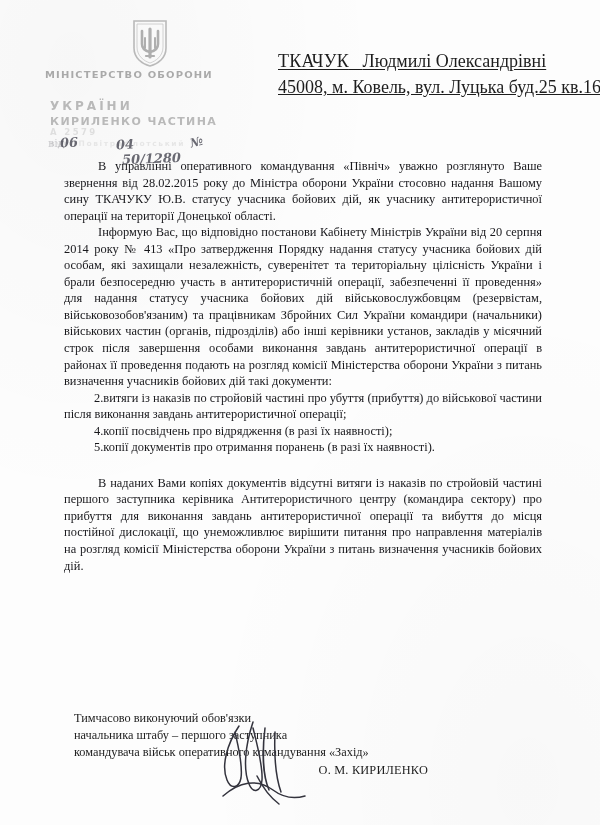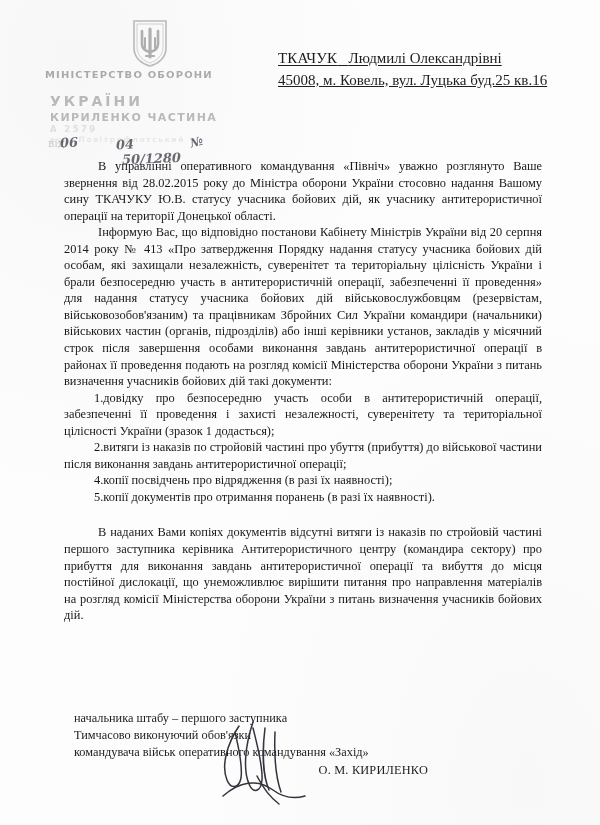--- a/index.html
+++ b/index.html
@@ -49,24 +49,24 @@
     line-height: 1.12;
     color: #7a7a7a;
     opacity: 0.85;
   }
   .lh-ministry {
     font-size: 9.5px;
     transform: scaleX(1.05);
     opacity: 0.62;
   }
   .lh-country {
-    font-size: 14px;
+    font-size: 12px;
     letter-spacing: 3px;
     opacity: 0.5;
-    margin-top: 13px;
+    margin-top: 19px;
   }
   .lh-unit {
     font-size: 11px;
     letter-spacing: 1.4px;
     margin-top: 3px;
     opacity: 0.5;
   }
   .lh-faded1 {
     font-size: 8.5px;
     letter-spacing: 2.4px;
@@ -107,21 +107,21 @@
     font-size: 11px;
     opacity: 0.25;
   }
 
   
   .addressee {
     position: absolute;
     left: 278px;
     top: 48px;
     width: 300px;
-    font-size: 15px;
+    font-size: 18px;
     line-height: 1.45;
   }
   .addr-name {
     text-decoration: underline;
     text-underline-offset: 2px;
     white-space: nowrap;
   }
   .addr-name .surname { letter-spacing: 0.2px; }
   .addr-street { white-space: nowrap; text-decoration: underline; }
 
@@ -209,30 +209,29 @@
       <span class="surname">ТКАЧУК</span>
       &nbsp;
       <span>Людмилі Олександрівні</span>
     </div>
     <div class="addr-street">45008, м. Ковель, вул. Луцька буд.25 кв.16</div>
   </div>
 
   <div class="body-text">
     <p>В управлінні оперативного командування «Північ» уважно розглянуто Ваше звернення від 28.02.2015 року до Міністра оборони України стосовно надання Вашому сину ТКАЧУКУ Ю.В. статусу учасника бойових дій, як учаснику антитерористичної операції на території Донецької області.</p>
     <p>Інформую Вас, що відповідно постанови Кабінету Міністрів України від 20 серпня 2014 року № 413 «Про затвердження Порядку надання статусу учасника бойових дій особам, які захищали незалежність, суверенітет та територіальну цілісність України і брали безпосередню участь в антитерористичній операції, забезпеченні її проведення» для надання статусу учасника бойових дій військовослужбовцям (резервістам, військовозобов'язаним) та працівникам Збройних Сил України командири (начальники) військових частин (органів, підрозділів) або інші керівники установ, закладів у місячний строк після завершення особами виконання завдань антитерористичної операції в районах її проведення подають на розгляд комісії Міністерства оборони України з питань визначення учасників бойових дій такі документи:</p>
-    <p class="item">1.довідку про безпосередню участь особи в антитерористичній операції, забезпеченні її проведення і захисті незалежності, суверенітету та територіальної цілісності України (зразок 1 додасться);</p>
     <p class="item">2.витяги із наказів по стройовій частині про убуття (прибуття) до військової частини після виконання завдань антитерористичної операції;</p>
     <p class="item">4.копії посвідчень про відрядження (в разі їх наявності);</p>
     <p class="item">5.копії документів про отримання поранень (в разі їх наявності).</p>
     <p class="gap-before">В наданих Вами копіях документів відсутні витяги із наказів по стройовій частині першого заступника керівника Антитерористичного центру (командира сектору) про прибуття для виконання завдань антитерористичної операції та вибуття до місця постійної дислокації, що унеможливлює вирішити питання про направлення матеріалів на розгляд комісії Міністерства оборони України з питань визначення учасників бойових дій.</p>
   </div>
 
   <div class="sig-block">
+    <div>Тимчасово виконуючий обов'язки</div>
     <div>начальника штабу – першого заступника</div>
-    <div>Тимчасово виконуючий обов'язки</div>
     <div>командувача військ оперативного командування «Захід»</div>
     <div class="sig-name">О. М. КИРИЛЕНКО</div>
   </div>
 
   <div class="signature">
     <svg viewBox="0 0 180 105" xmlns="http://www.w3.org/2000/svg">
       <g fill="none" stroke="#33333d" stroke-width="1.5" stroke-linecap="round" stroke-linejoin="round">
         <path d="M34 8 C22 26 16 48 22 62 C26 72 34 70 36 60 C38 46 33 28 30 14"></path>
         <path d="M48 4 C40 28 38 52 44 66 C48 76 56 74 57 62 C58 48 52 26 48 10"></path>
         <path d="M60 10 C57 34 58 58 64 72"></path>

